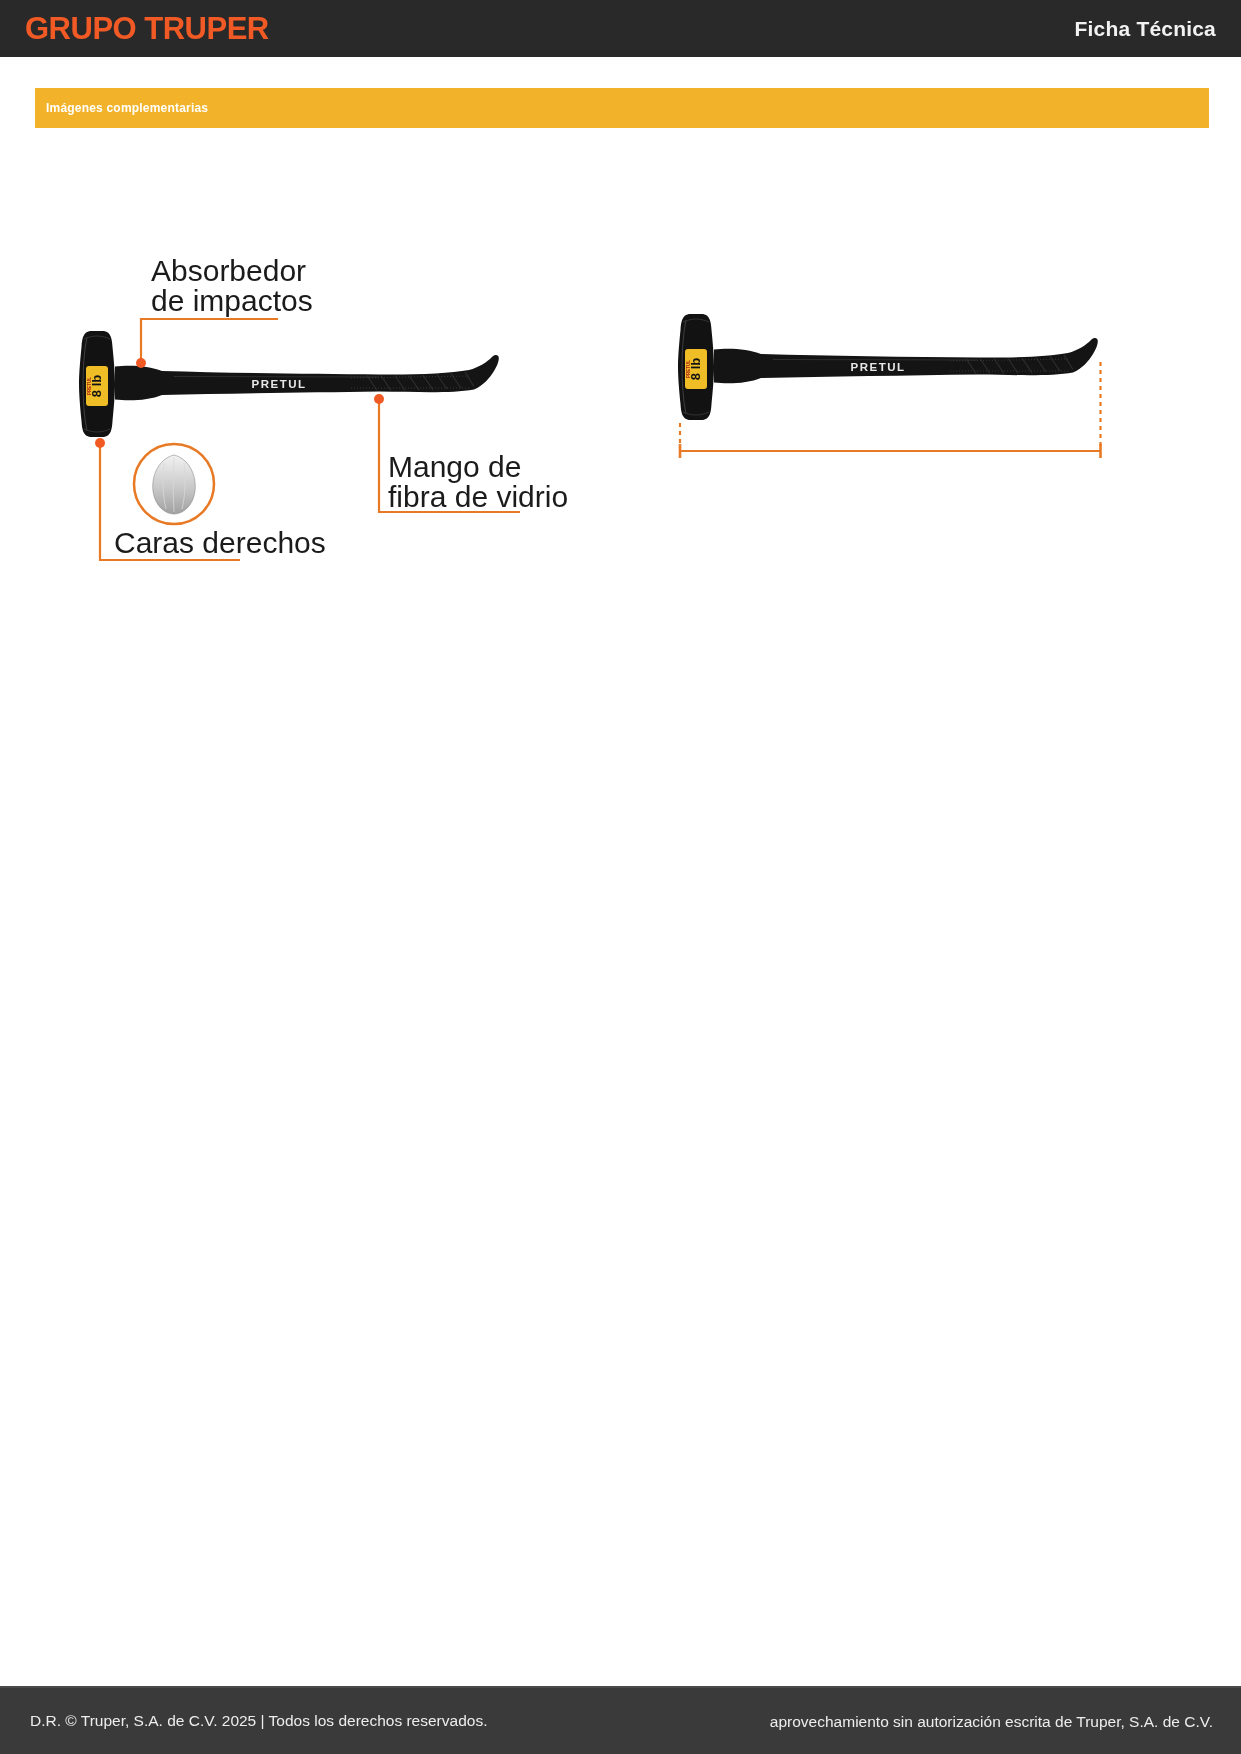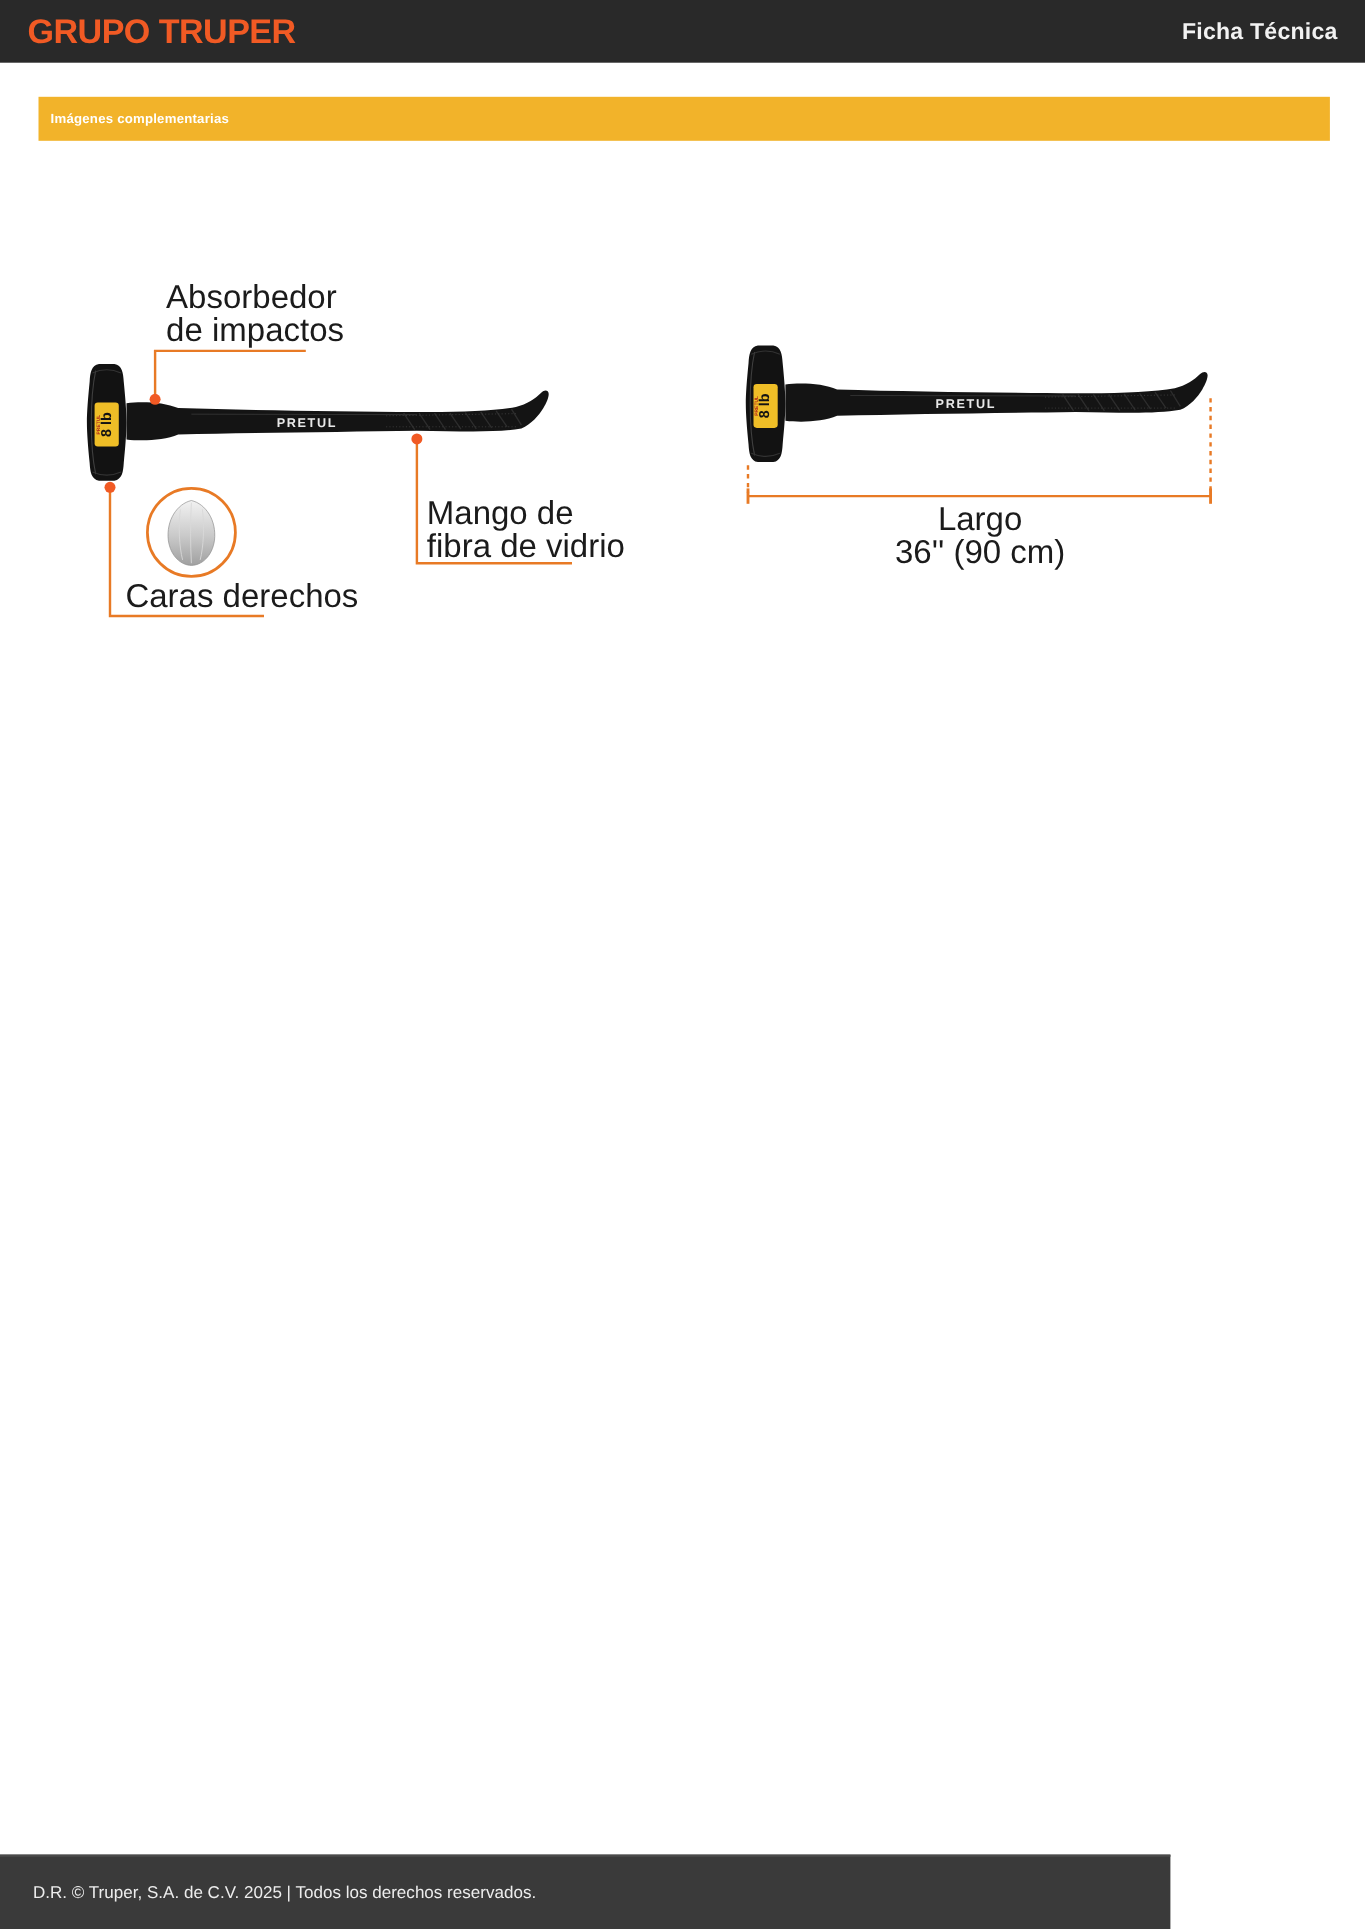--- a/index.html
+++ b/index.html
@@ -30,21 +30,21 @@
   .callout {
     position:absolute; color:#1b1b1b; font-weight:400; font-size:30px; line-height:30px;
     white-space:nowrap;
   }
   .callout-absorber { left:151px; top:256px; }
   .callout-mango    { left:388px; top:452px; }
   .callout-caras    { left:114px; top:528px; }
   .callout-largo    { left:740px; top:458px; width:302px; text-align:center; }
   
   .footer {
-    position:absolute; left:0; top:1686px; width:1064px; height:68px;
+    position:absolute; left:0; top:1686px; width:1241px; height:68px;
     background:#3A3A3A; border-top:2px solid #4a4a4a;
     display:flex; align-items:center; justify-content:space-between;
     padding:0 28px 0 30px;
   }
   .footer-left  { color:#EDEDED; font-size:15.5px; }
   .footer-right { color:#EDEDED; font-size:15.5px; text-align:right; line-height:21px; }
 </style>
 </head>
 <body>
 
@@ -141,24 +141,21 @@
 
   <div class="callout callout-mango">
     <div>Mango de</div>
     <div>fibra de vidrio</div>
   </div>
 
   <div class="callout callout-caras">
     <div>Caras derechos</div>
   </div>
 
-  <div class="callout callout-largo">
-    <div>Largo</div>
-    <div>36'' (90 cm)</div>
-  </div>
 
   <div class="footer">
     <div class="footer-left">D.R. © Truper, S.A. de C.V. 2025 | Todos los derechos reservados.</div>
     <div class="footer-right">
+      <div>aprovechamiento sin autorización escrita de Truper, S.A. de C.V.</div>
     </div>
   </div>
 
 </div>
 
 </body></html>

